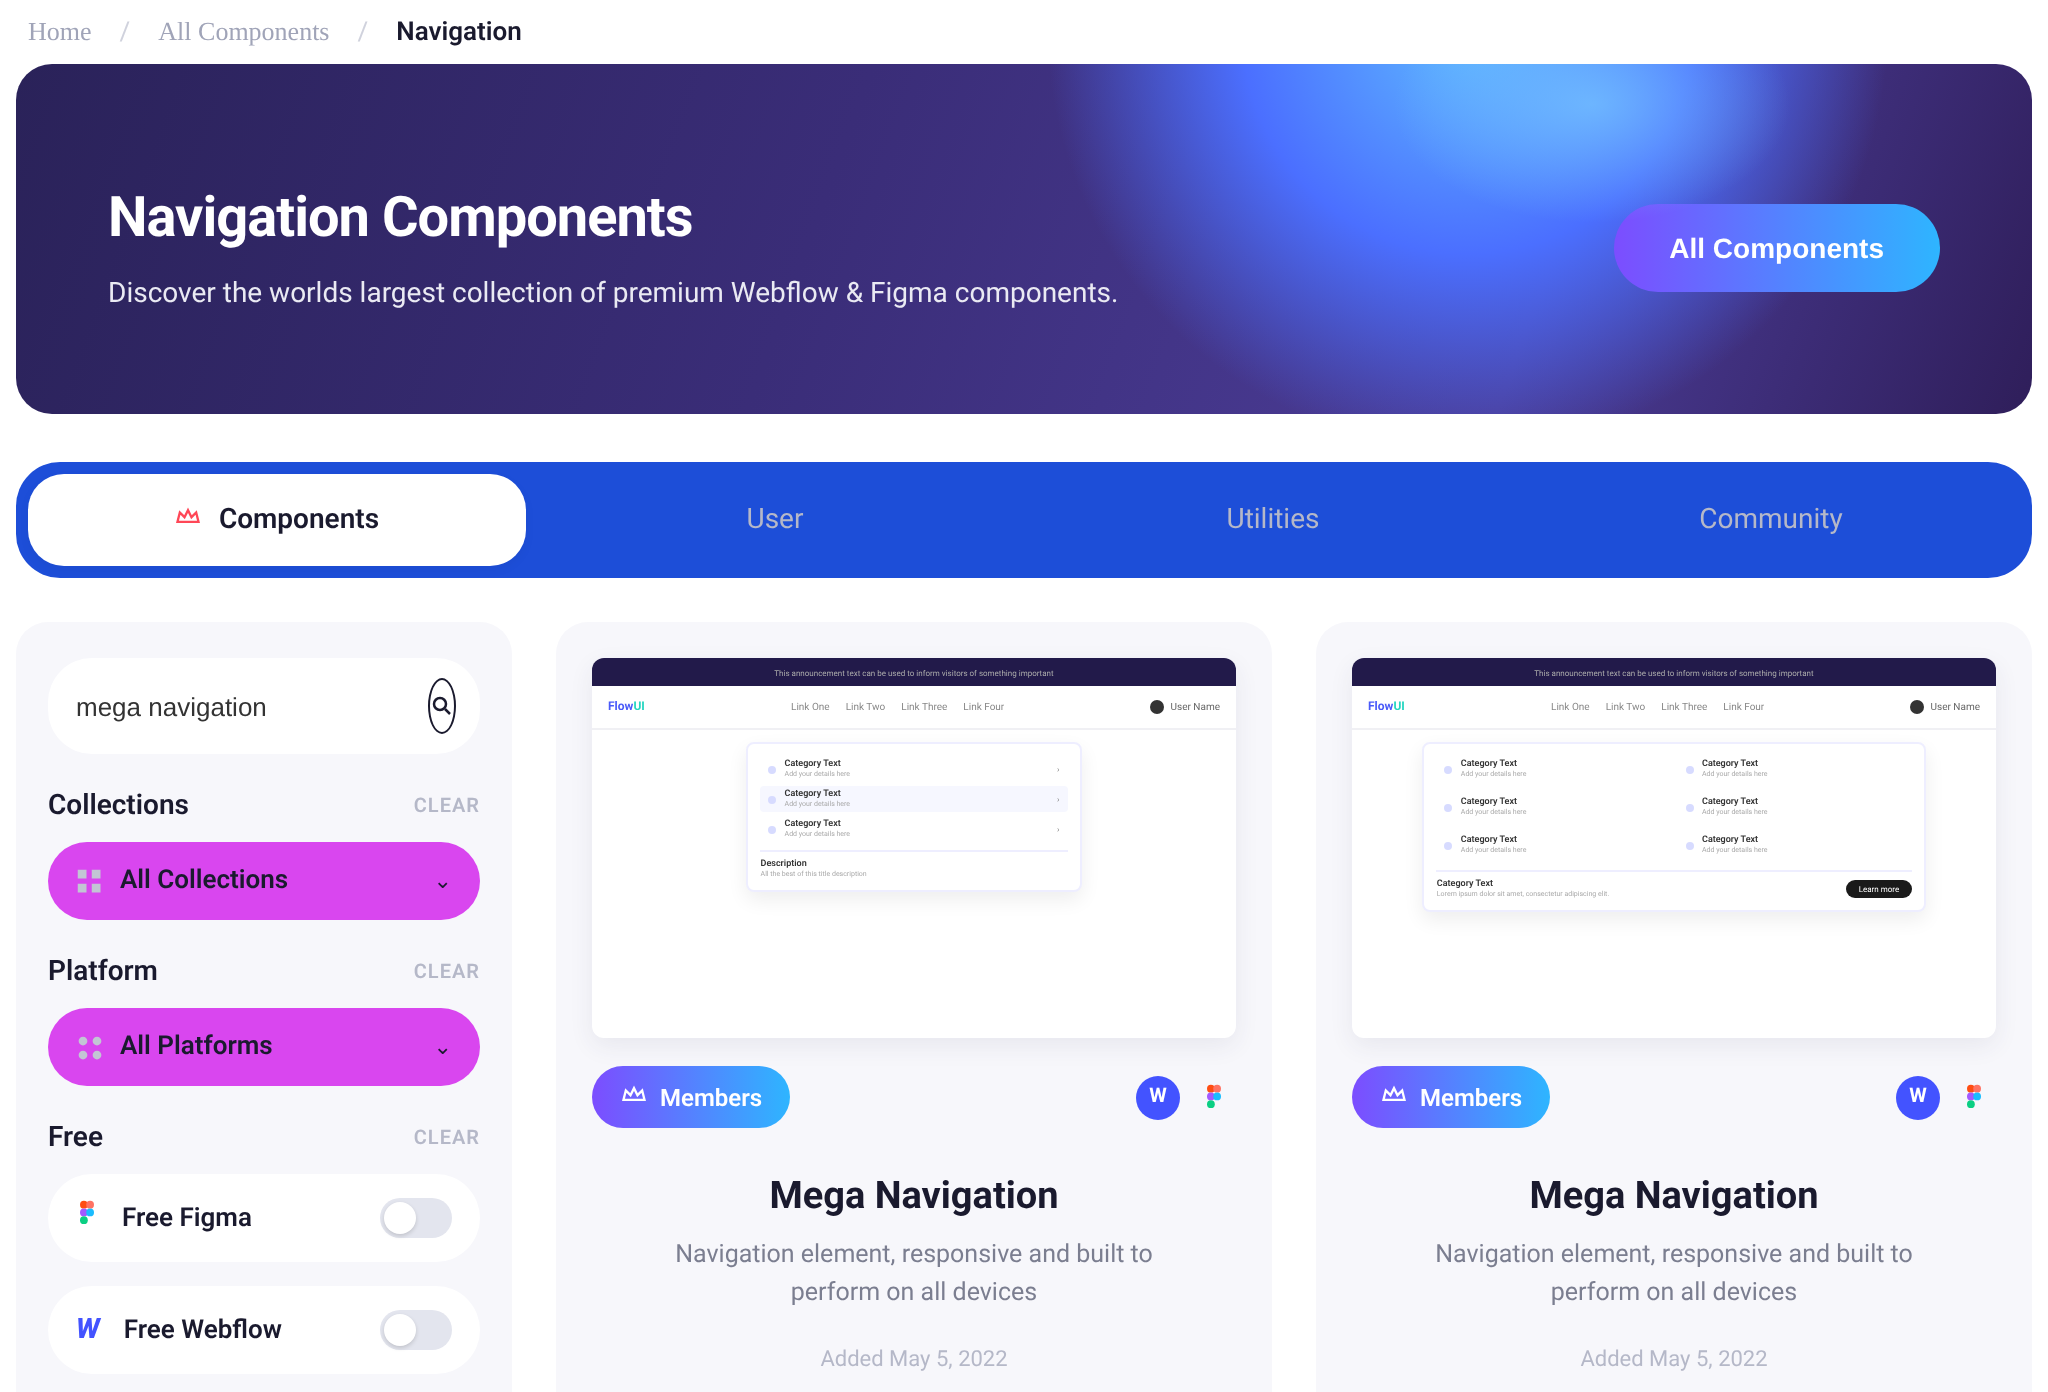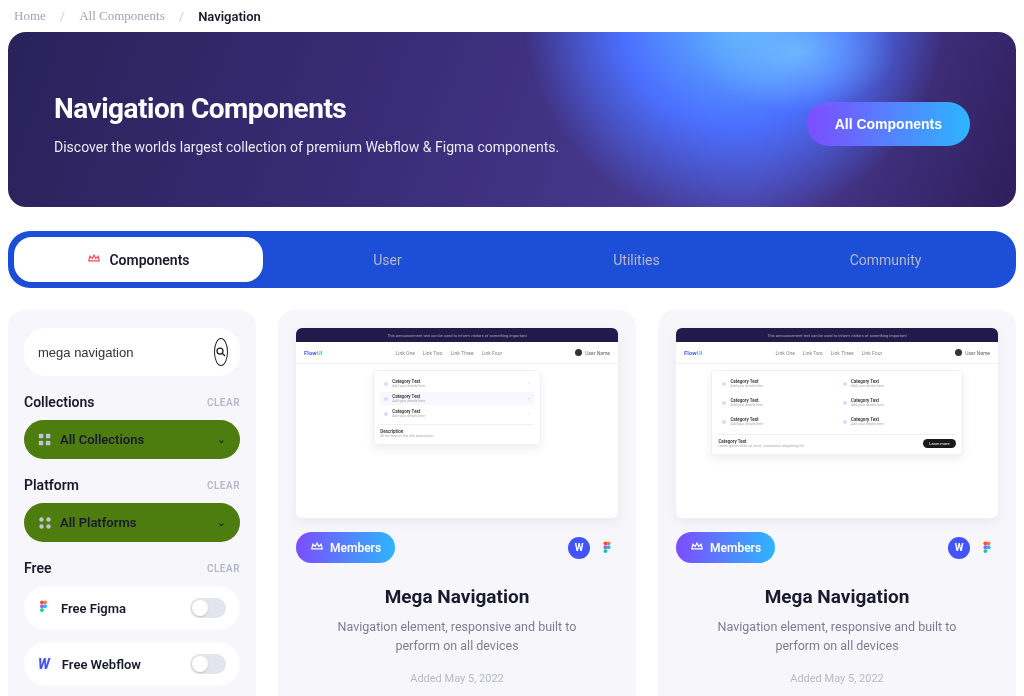--- a/index.html
+++ b/index.html
@@ -28,21 +28,21 @@
 
 
 .sidebar { width:248px; background:#f7f7fb; border-radius:16px; padding:18px 16px; }
 .search { background:#fff; border-radius:22px; padding:10px 14px; display:flex; align-items:center; justify-content:space-between; margin-bottom:18px; }
 .search input { border:none; outline:none; font-size:13px; color:#333; flex:1; }
 .search-ic { width:28px; height:28px; border:1.5px solid #1a1a2e; border-radius:50%; display:flex; align-items:center; justify-content:center; }
 
 .filter-head { display:flex; justify-content:space-between; align-items:center; margin:8px 0 10px; }
 .filter-head .label { font-size:14px; font-weight:600; color:#1a1a2e; }
 .filter-head .clear { font-size:10px; font-weight:600; color:#b5b8c8; letter-spacing:0.5px; cursor:pointer; }
-.select { background:#4d7c0f; border-radius:22px; padding:12px 14px; display:flex; align-items:center; justify-content:space-between; margin-bottom:18px; cursor:pointer; }
+.select { background:#d946ef; border-radius:22px; padding:12px 14px; display:flex; align-items:center; justify-content:space-between; margin-bottom:18px; cursor:pointer; }
 .select .txt { font-size:13px; font-weight:600; color:#1a1a2e; display:flex; align-items:center; gap:8px; }
 .select .chev { font-size:11px; color:#1a1a2e; }
 .toggle-row { background:#fff; border-radius:22px; padding:12px 14px; display:flex; align-items:center; justify-content:space-between; margin-bottom:12px; }
 .toggle-row .txt { font-size:13px; font-weight:600; color:#1a1a2e; display:flex; align-items:center; gap:12px; }
 .toggle { width:36px; height:20px; background:#e3e5ee; border-radius:10px; position:relative; cursor:pointer; }
 .toggle::after { content:""; position:absolute; width:16px; height:16px; background:#fff; border-radius:50%; top:2px; left:2px; box-shadow:0 1px 2px rgba(0,0,0,0.15); }
 
 .sic { width:14px; height:14px; display:inline-block; }
 
 

